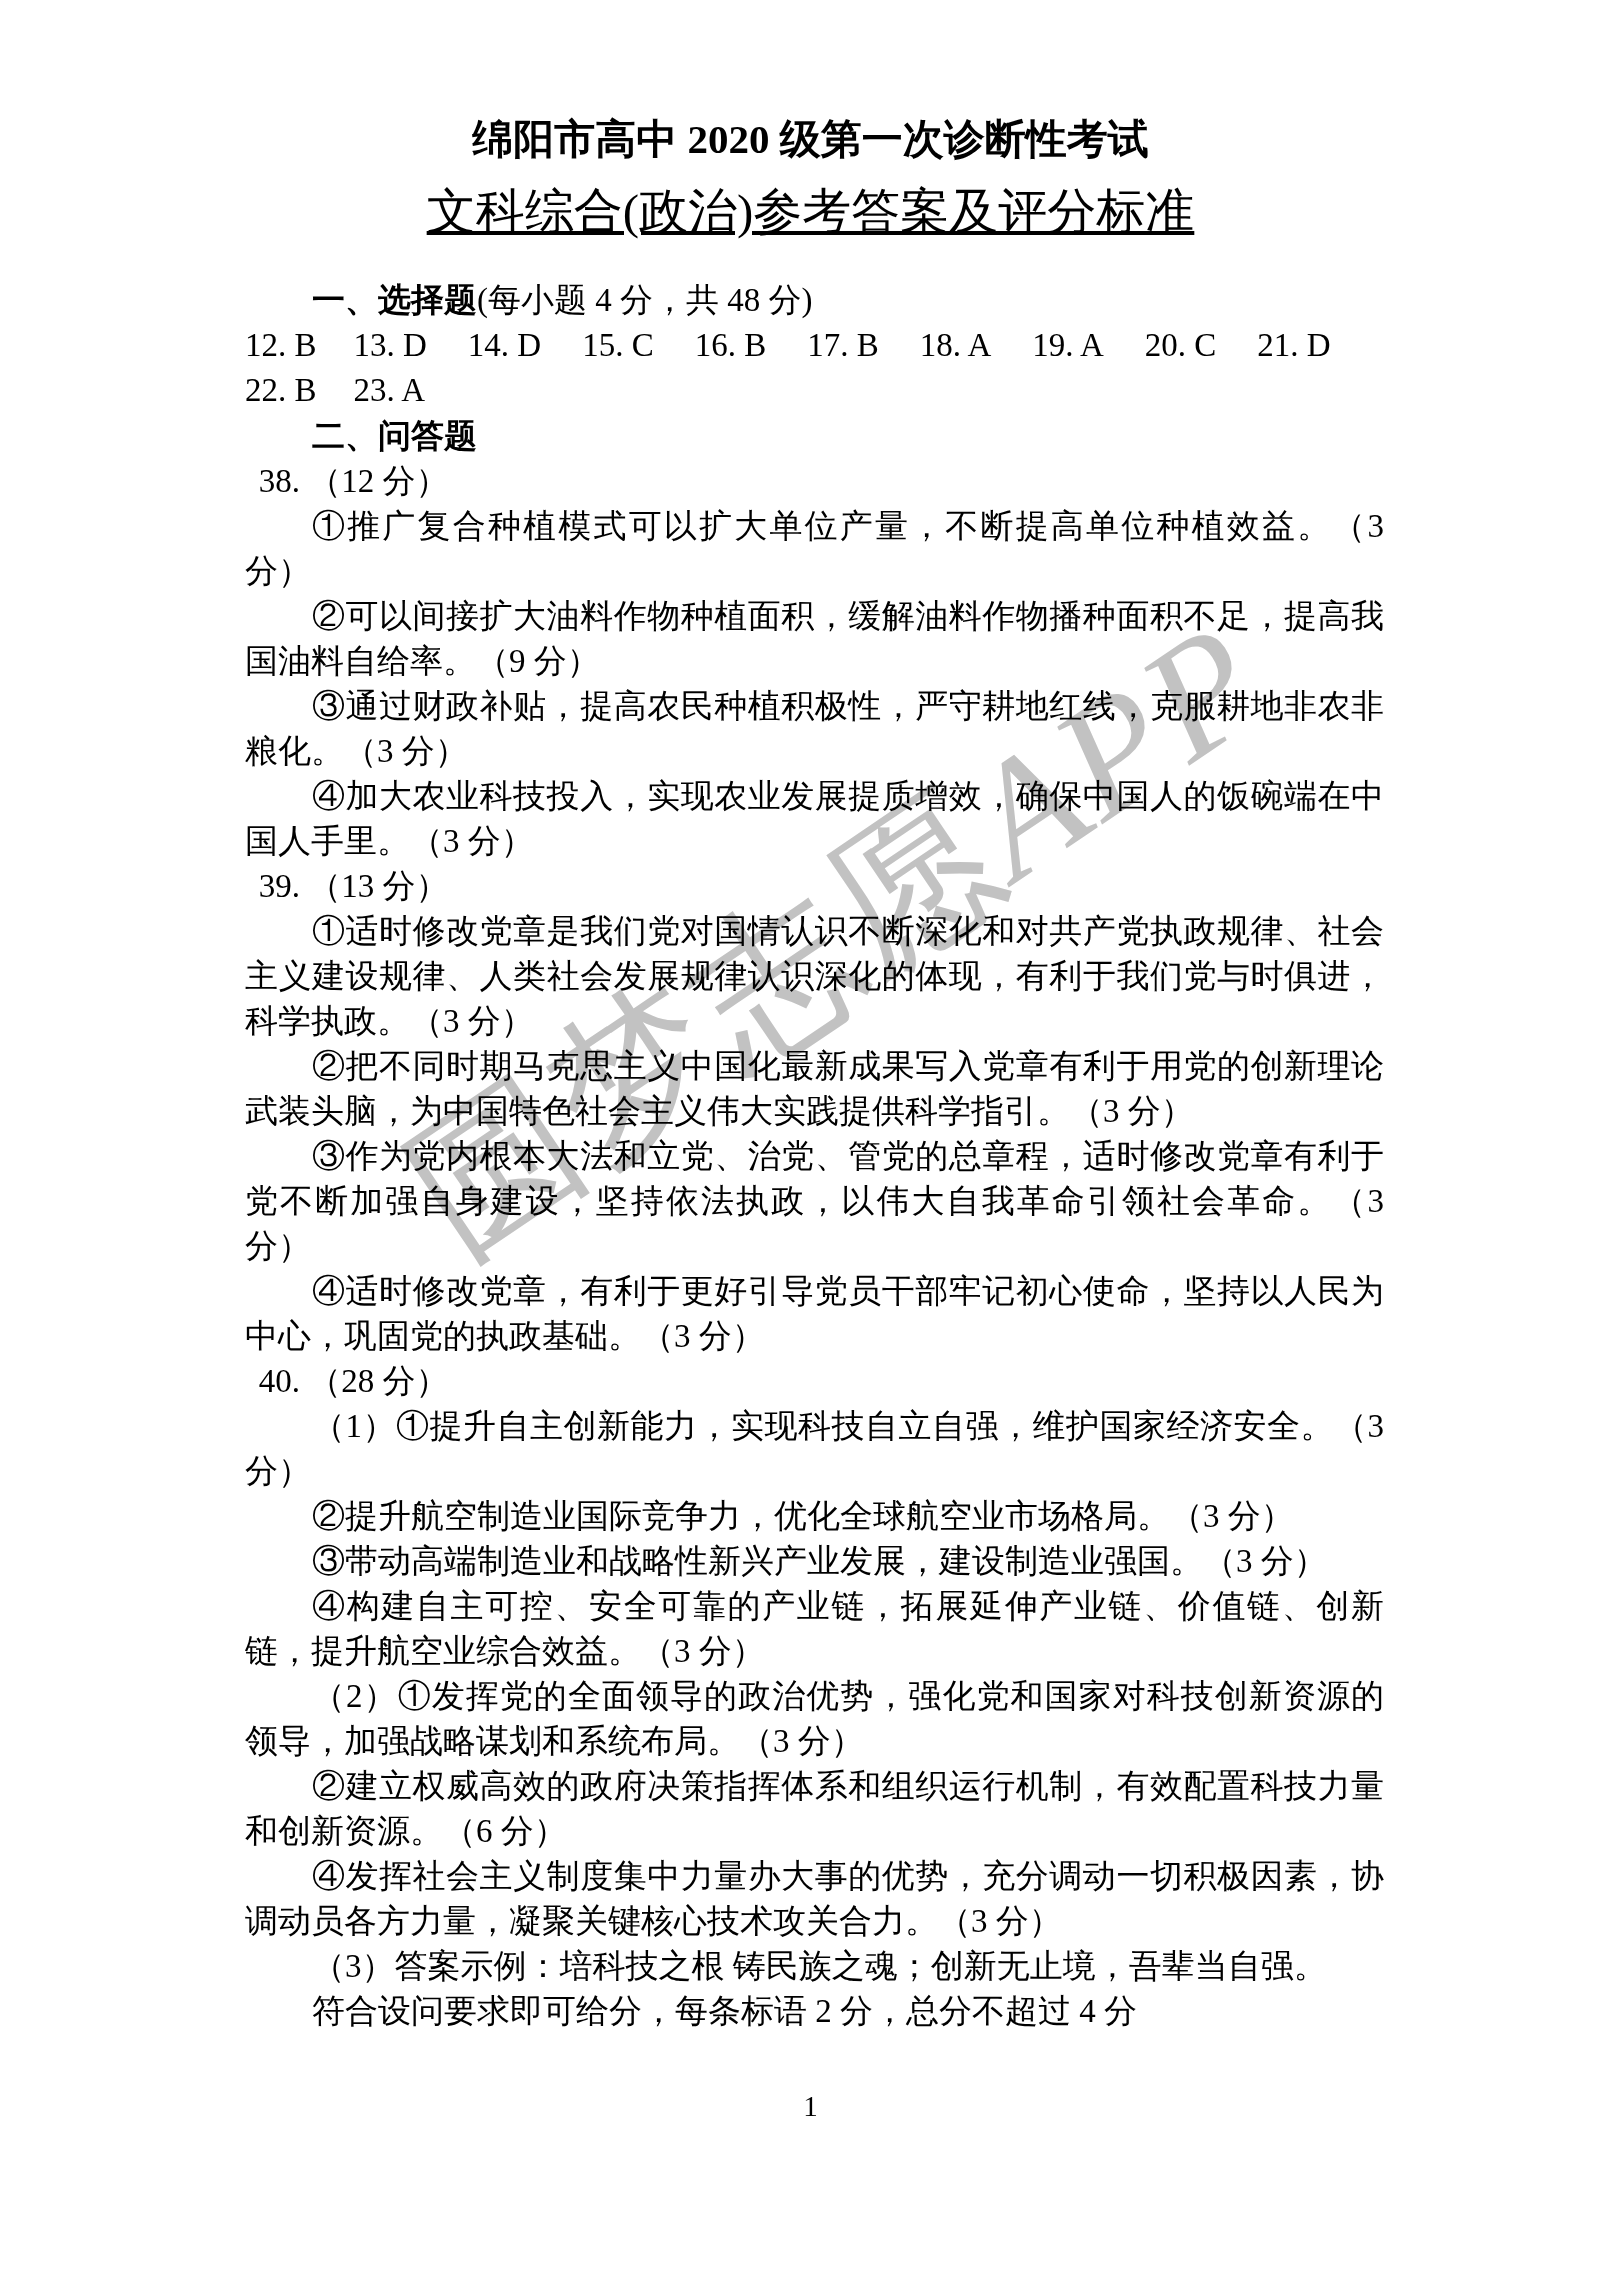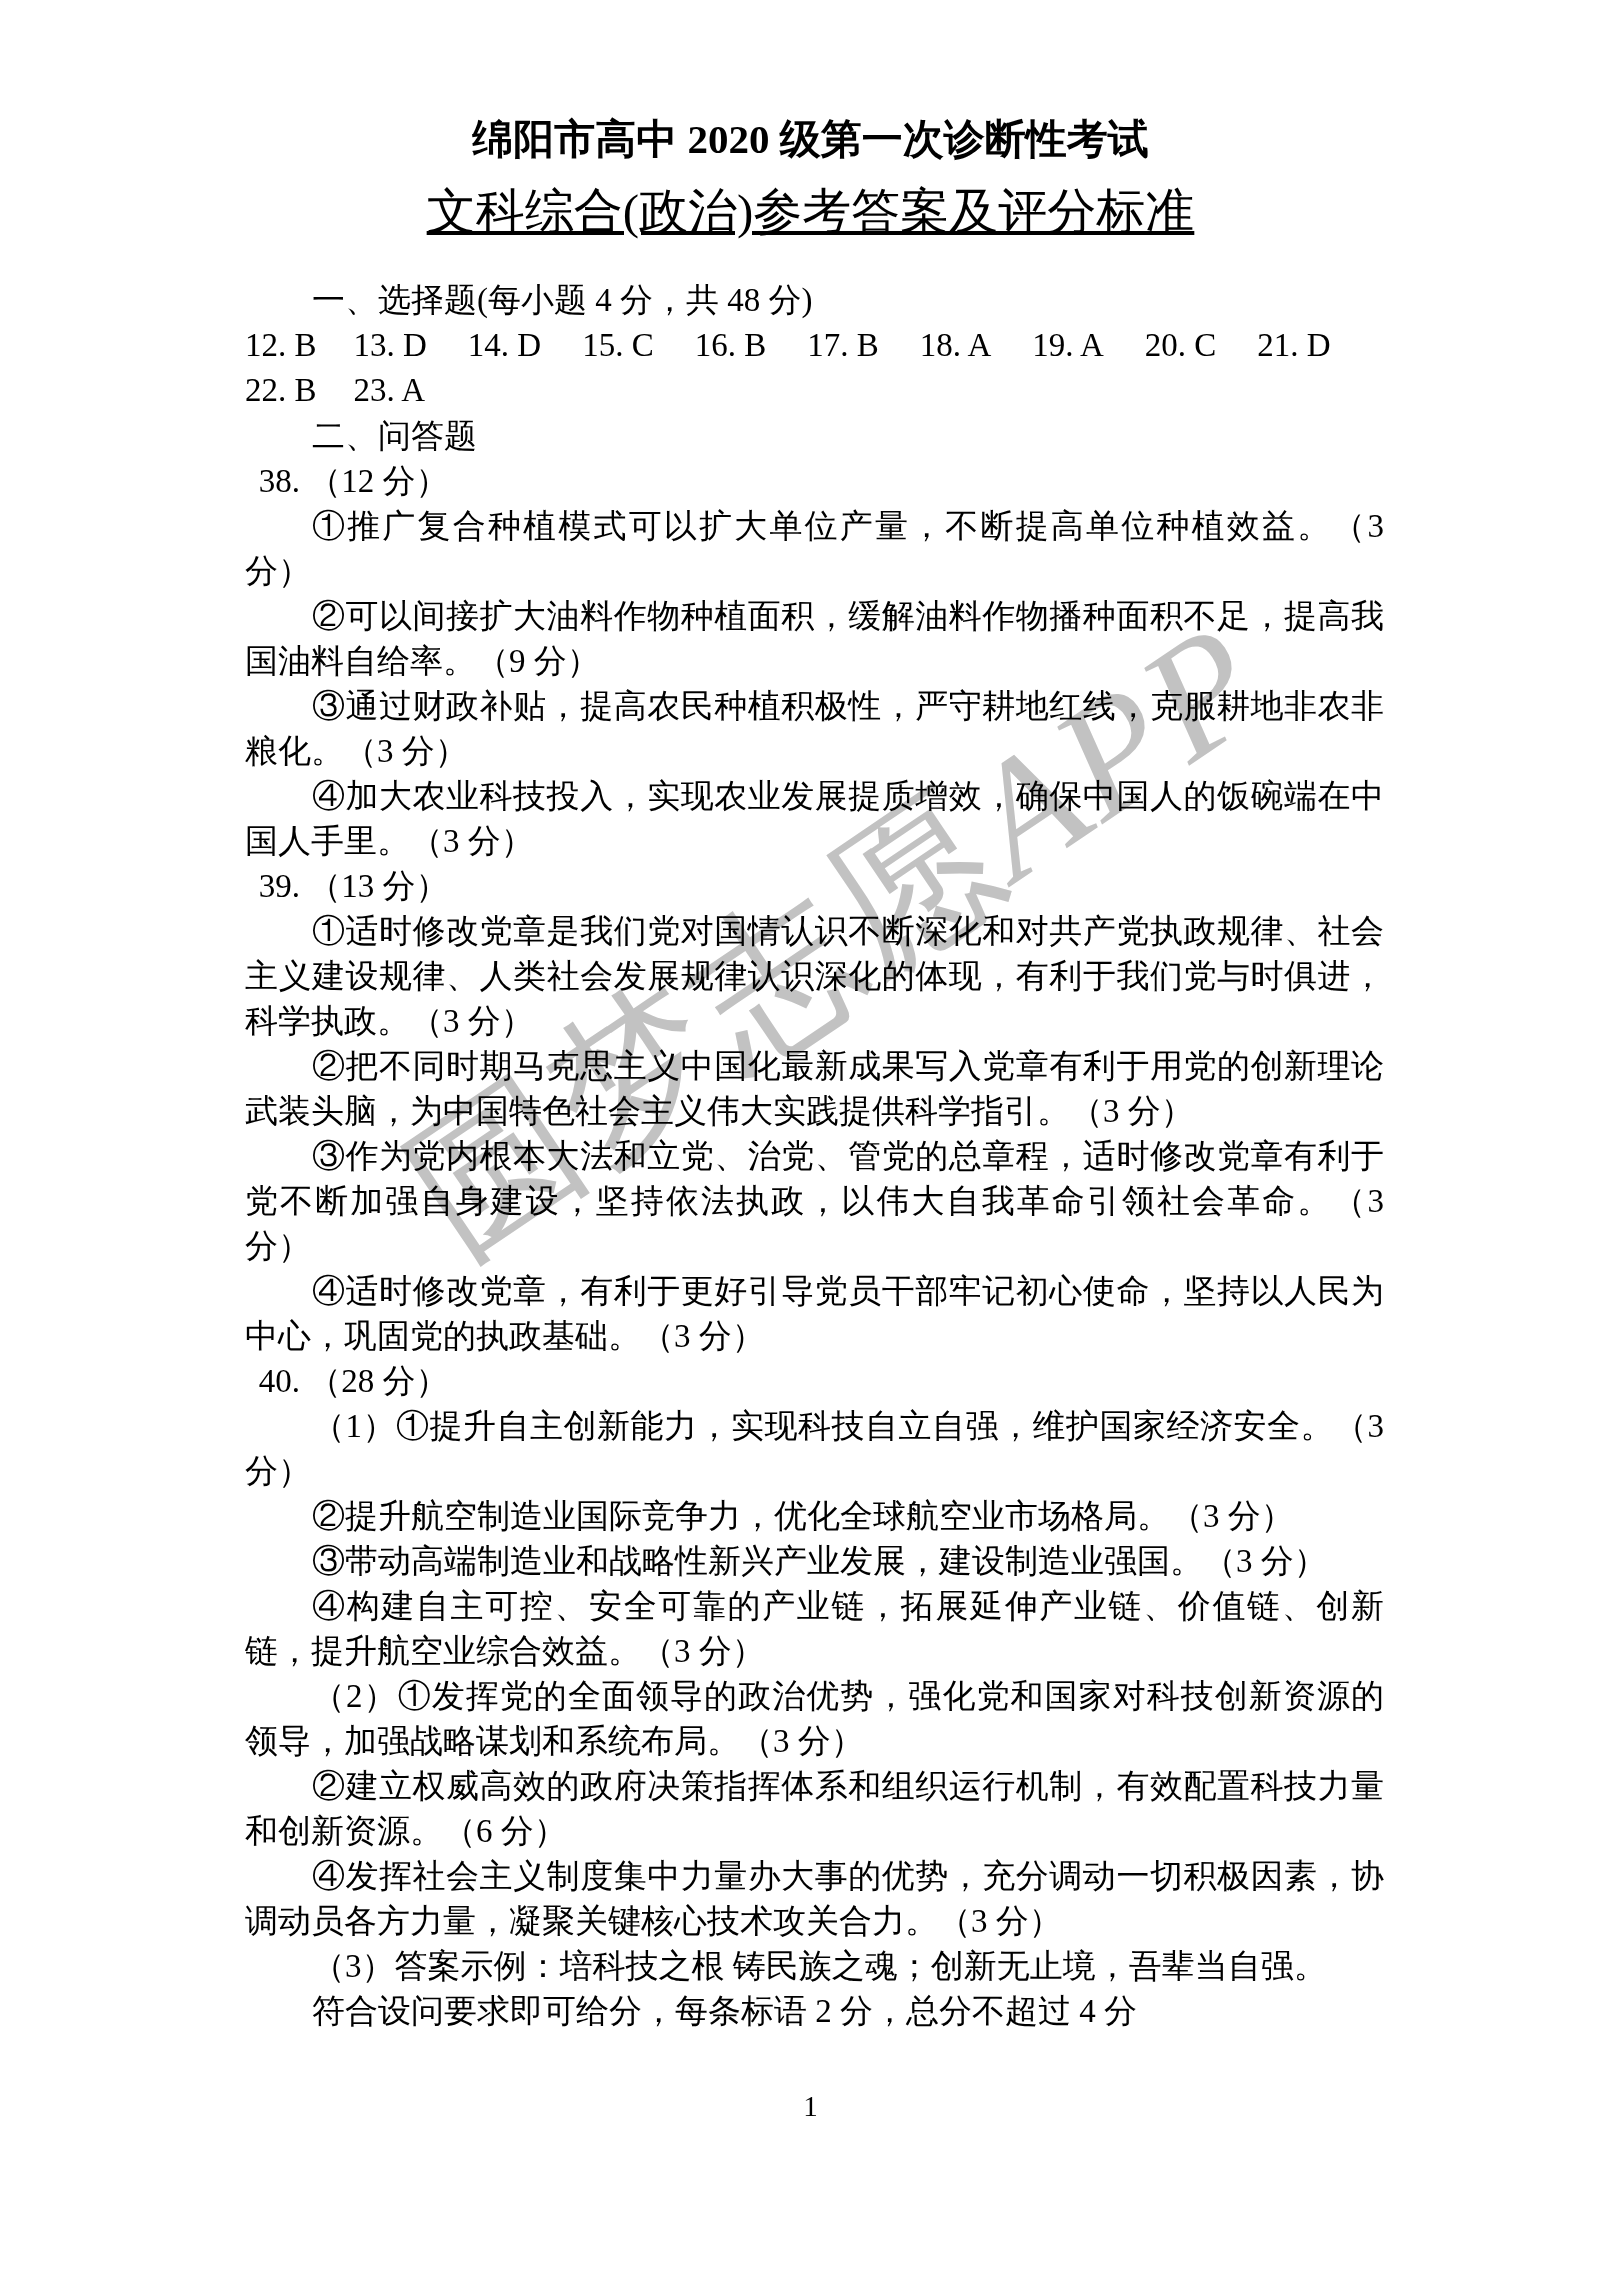--- a/index.html
+++ b/index.html
@@ -32,21 +32,21 @@
     margin:33px 237px 0 245px;
     font-size:33px;
     line-height:45px;
     text-align:justify;
     word-break:break-all;
   }
   .body-block p { margin:0; padding:0; }
   .heading { text-indent:67px; }
   .heading .h-strong {
     font-family:"Liberation Sans","DejaVu Sans",sans-serif;
-    font-weight:400;
+    font-weight:700;
   }
   .answer-row { padding-left:67px; }
   .answer-item { margin-right:41px; }
   .answer-item:first-child { margin-right:37px; }
   .qnum { text-indent:13.7px; }
   .para { text-indent:67px; }
   .page-num {
     position:absolute;
     left:0; right:0; top:2090px;
     text-align:center;

